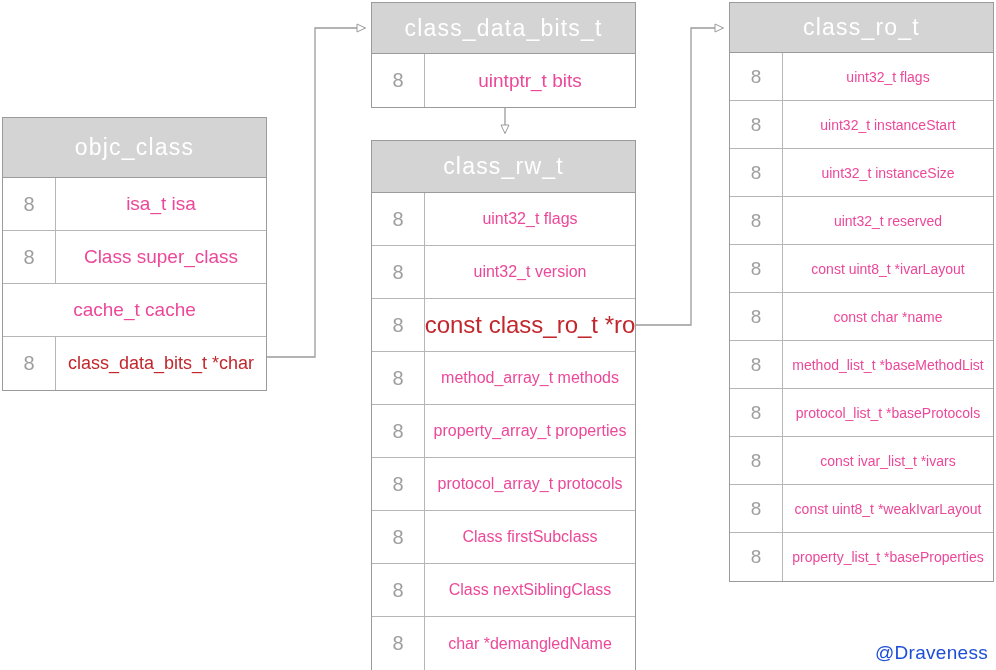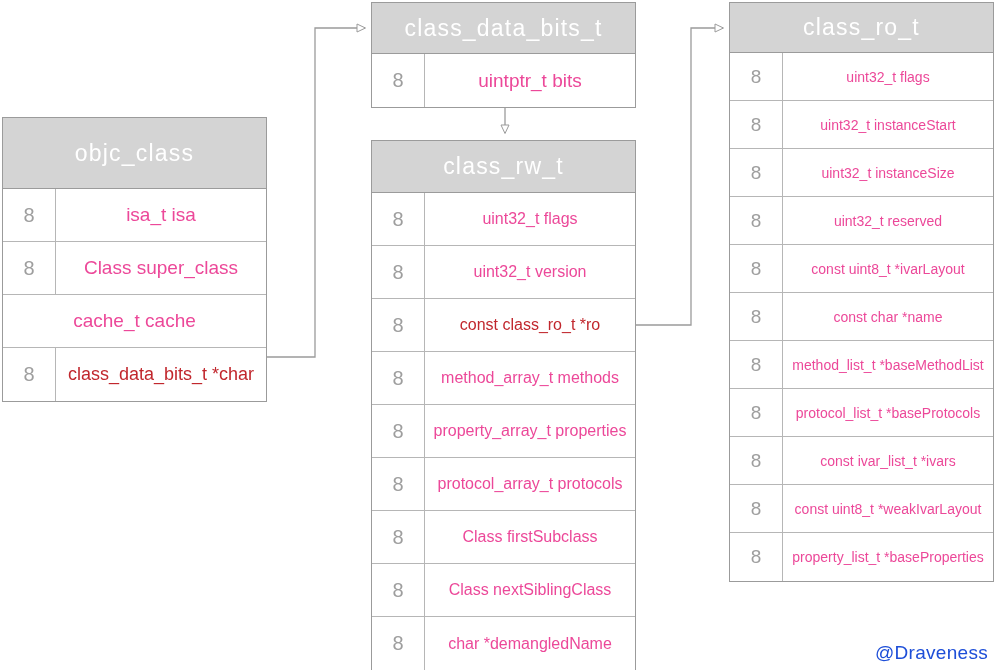--- a/index.html
+++ b/index.html
@@ -61,40 +61,40 @@
     color: #ec4899;
     flex: 1 1 auto;
     white-space: nowrap;
     overflow: hidden;
   }
 
   .cell-name.highlight { color: #c1272d; }
 
   
   #tbl-objc-class { left: 2px; top: 117px; width: 265px; }
-  #tbl-objc-class .struct-header { height: 71px; font-size: 23px; }
+  #tbl-objc-class .struct-header { height: 60px; font-size: 23px; }
   #tbl-objc-class .row { height: 53px; }
   #tbl-objc-class .cell-size { width: 53px; font-size: 20px; }
   #tbl-objc-class .cell-name { font-size: 19px; }
   #tbl-objc-class .cell-name.highlight { font-size: 18px; }
 
   
   #tbl-class-data-bits { left: 371px; top: 2px; width: 265px; }
   #tbl-class-data-bits .struct-header { height: 51px; font-size: 23px; }
   #tbl-class-data-bits .row { height: 53px; }
   #tbl-class-data-bits .cell-size { width: 53px; font-size: 20px; }
   #tbl-class-data-bits .cell-name { font-size: 19px; }
 
   
   #tbl-class-rw { left: 371px; top: 140px; width: 265px; }
   #tbl-class-rw .struct-header { height: 52px; font-size: 23px; }
   #tbl-class-rw .row { height: 53px; }
   #tbl-class-rw .cell-size { width: 53px; font-size: 20px; }
   #tbl-class-rw .cell-name { font-size: 16px; }
-  #tbl-class-rw .cell-name.highlight { font-size: 16px; }
+  #tbl-class-rw .cell-name.highlight { font-size: 24px; }
 
   
   #tbl-class-ro { left: 729px; top: 2px; width: 265px; }
   #tbl-class-ro .struct-header { height: 50px; font-size: 23px; }
   #tbl-class-ro .row { height: 48px; }
   #tbl-class-ro .cell-size { width: 53px; font-size: 19px; }
   #tbl-class-ro .cell-name { font-size: 14px; }
 
   
   .connector-layer {

